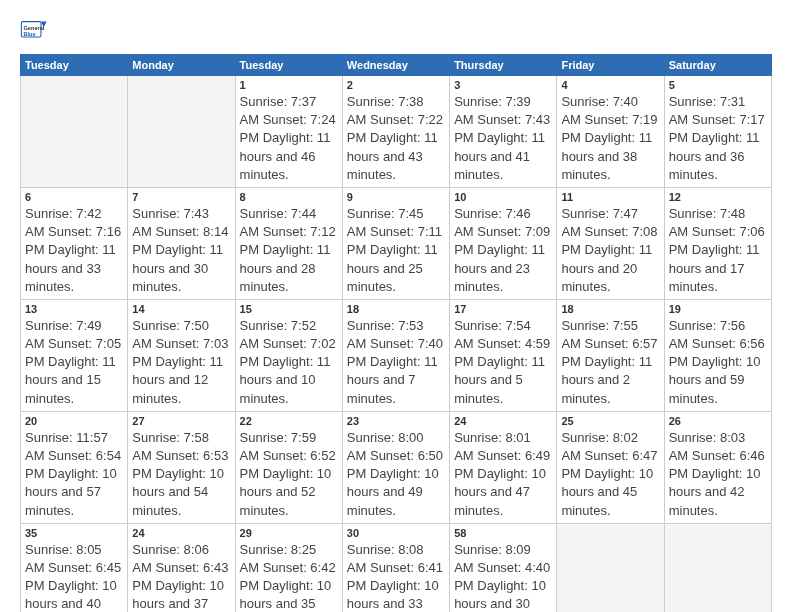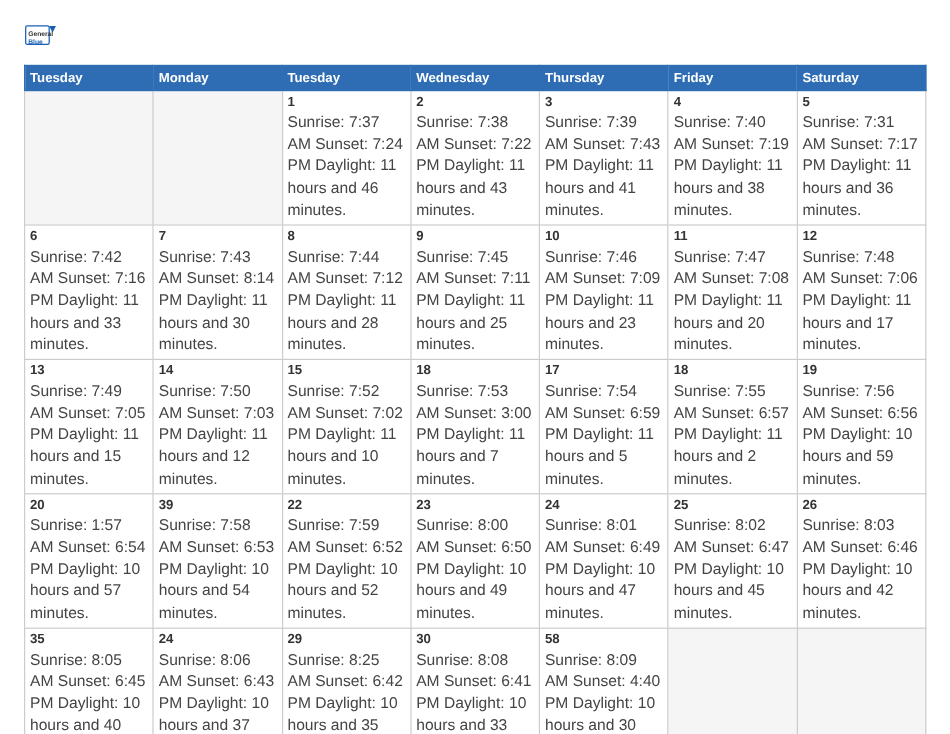--- a/index.html
+++ b/index.html
@@ -221,28 +221,28 @@
           <td>
             <span class="day-num">15</span>
             <div class="day-info">Sunrise: 7:52 AM
 Sunset: 7:02 PM
 Daylight: 11 hours
 and 10 minutes.</div>
           </td>
           <td>
             <span class="day-num">18</span>
             <div class="day-info">Sunrise: 7:53 AM
-Sunset: 3:00 PM
+Sunset: 7:40 PM
 Daylight: 11 hours
 and 7 minutes.</div>
           </td>
           <td>
             <span class="day-num">17</span>
             <div class="day-info">Sunrise: 7:54 AM
-Sunset: 6:59 PM
+Sunset: 4:59 PM
 Daylight: 11 hours
 and 5 minutes.</div>
           </td>
           <td>
             <span class="day-num">18</span>
             <div class="day-info">Sunrise: 7:55 AM
 Sunset: 6:57 PM
 Daylight: 11 hours
 and 2 minutes.</div>
           </td>
@@ -250,27 +250,27 @@
             <span class="day-num">19</span>
             <div class="day-info">Sunrise: 7:56 AM
 Sunset: 6:56 PM
 Daylight: 10 hours
 and 59 minutes.</div>
           </td>
         </tr>
         <tr>
           <td>
             <span class="day-num">20</span>
-            <div class="day-info">Sunrise: 1:57 AM
+            <div class="day-info">Sunrise: 11:57 AM
 Sunset: 6:54 PM
 Daylight: 10 hours
 and 57 minutes.</div>
           </td>
           <td>
-            <span class="day-num">39</span>
+            <span class="day-num">27</span>
             <div class="day-info">Sunrise: 7:58 AM
 Sunset: 6:53 PM
 Daylight: 10 hours
 and 54 minutes.</div>
           </td>
           <td>
             <span class="day-num">22</span>
             <div class="day-info">Sunrise: 7:59 AM
 Sunset: 6:52 PM
 Daylight: 10 hours

